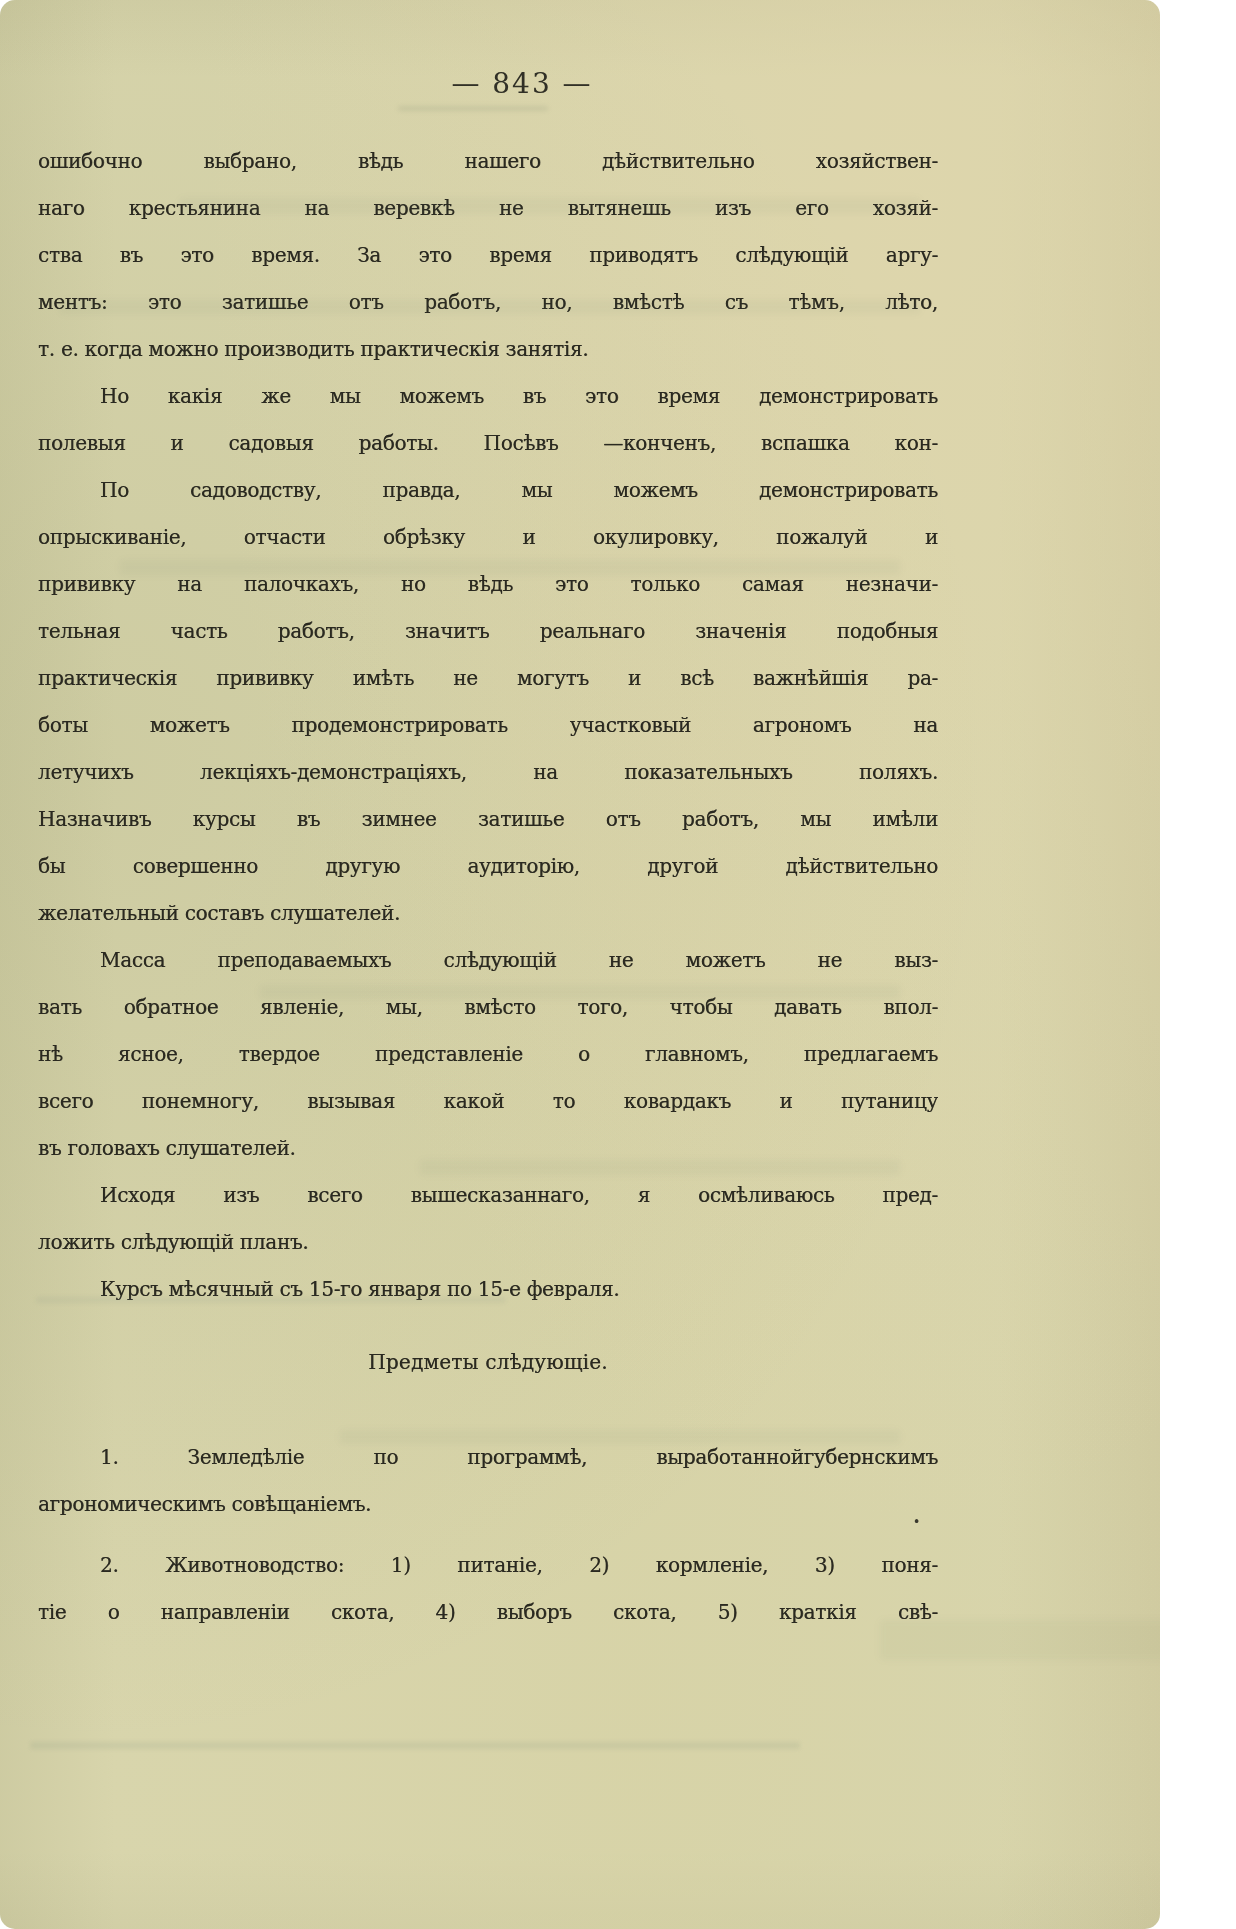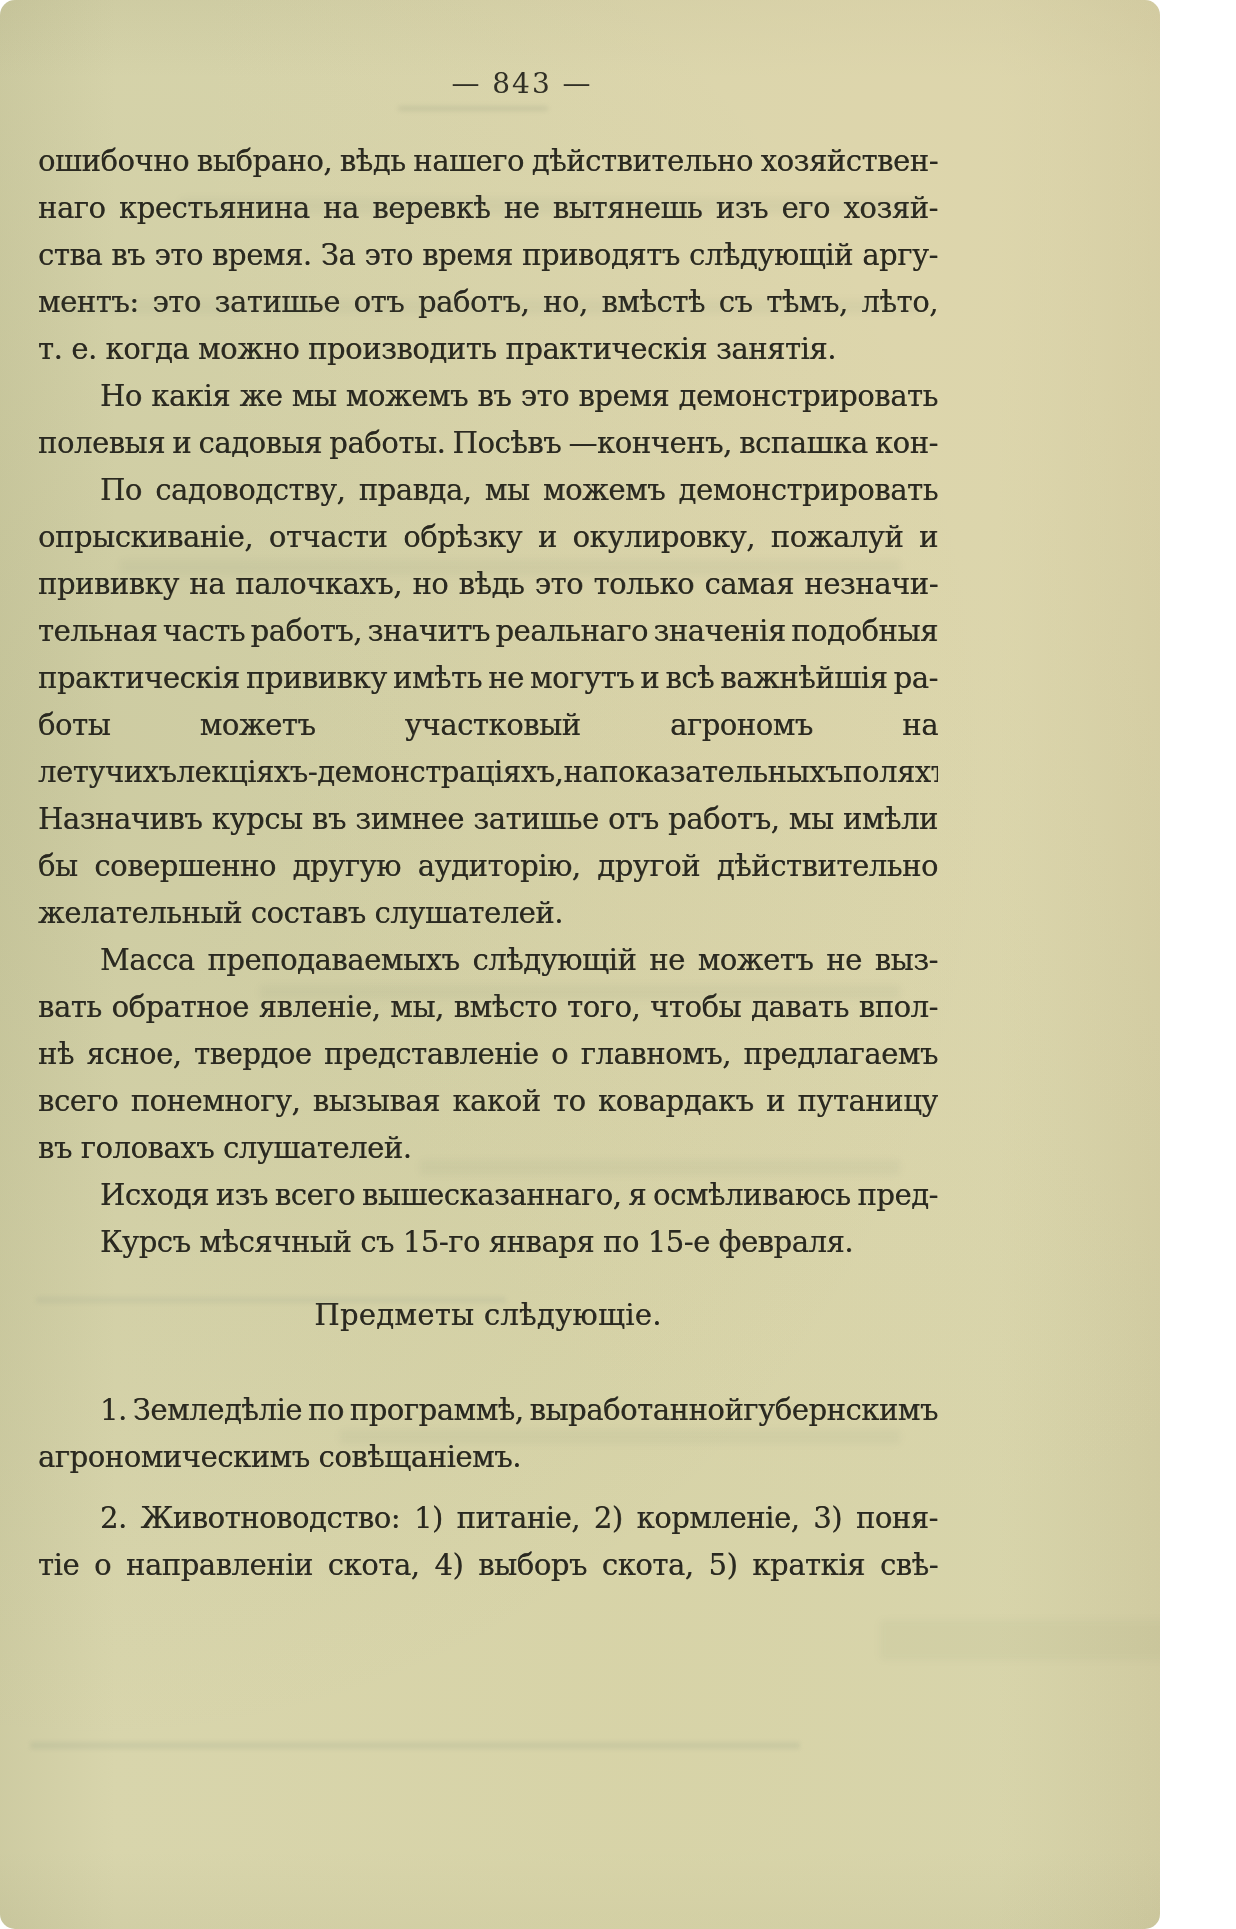--- a/index.html
+++ b/index.html
@@ -31,21 +31,21 @@
     transform:translateX(34px);
     font-size:28px;
     line-height:40px;
     letter-spacing:2px;
     color:#313026;
   }
   .text-block{
     position:relative;
     margin-left:38px;
     width:900px;
-    font-size:29px;
+    font-size:20px;
     letter-spacing:-0.015em;
     text-shadow:0.35px 0 0 rgba(40,39,30,0.65);
   }
   .line{height:47px;line-height:47px;overflow:hidden;}
   .just{display:flex;justify-content:space-between;white-space:nowrap;}
   .plain{white-space:nowrap;}
   .indent{padding-left:62px;}
   .heading{
     height:47px;line-height:47px;
     margin-top:26px;margin-bottom:48px;
@@ -200,20 +200,21 @@
           <span>не</span>
           <span>могутъ</span>
           <span>и</span>
           <span>всѣ</span>
           <span>важнѣйшія</span>
           <span>ра-</span>
         </div>
         <div class="line just">
           <span>боты</span>
           <span>можетъ</span>
+          <span>продемонстрировать</span>
           <span>участковый</span>
           <span>агрономъ</span>
           <span>на</span>
         </div>
         <div class="line just">
           <span>летучихъ</span>
           <span>лекціяхъ-демонстраціяхъ,</span>
           <span>на</span>
           <span>показательныхъ</span>
           <span>поляхъ.</span>
@@ -284,20 +285,21 @@
       <div class="para">
         <div class="line just indent">
           <span>Исходя</span>
           <span>изъ</span>
           <span>всего</span>
           <span>вышесказаннаго,</span>
           <span>я</span>
           <span>осмѣливаюсь</span>
           <span>пред-</span>
         </div>
+        <div class="line plain">ложить слѣдующій планъ.</div>
       </div>
       <div class="para">
         <div class="line plain indent">Курсъ мѣсячный съ 15-го января по 15-е февраля.</div>
       </div>
       <div class="heading">Предметы слѣдующіе.</div>
       <div class="para">
         <div class="line just indent">
           <span>1.</span>
           <span>Земледѣліе</span>
           <span>по</span>

